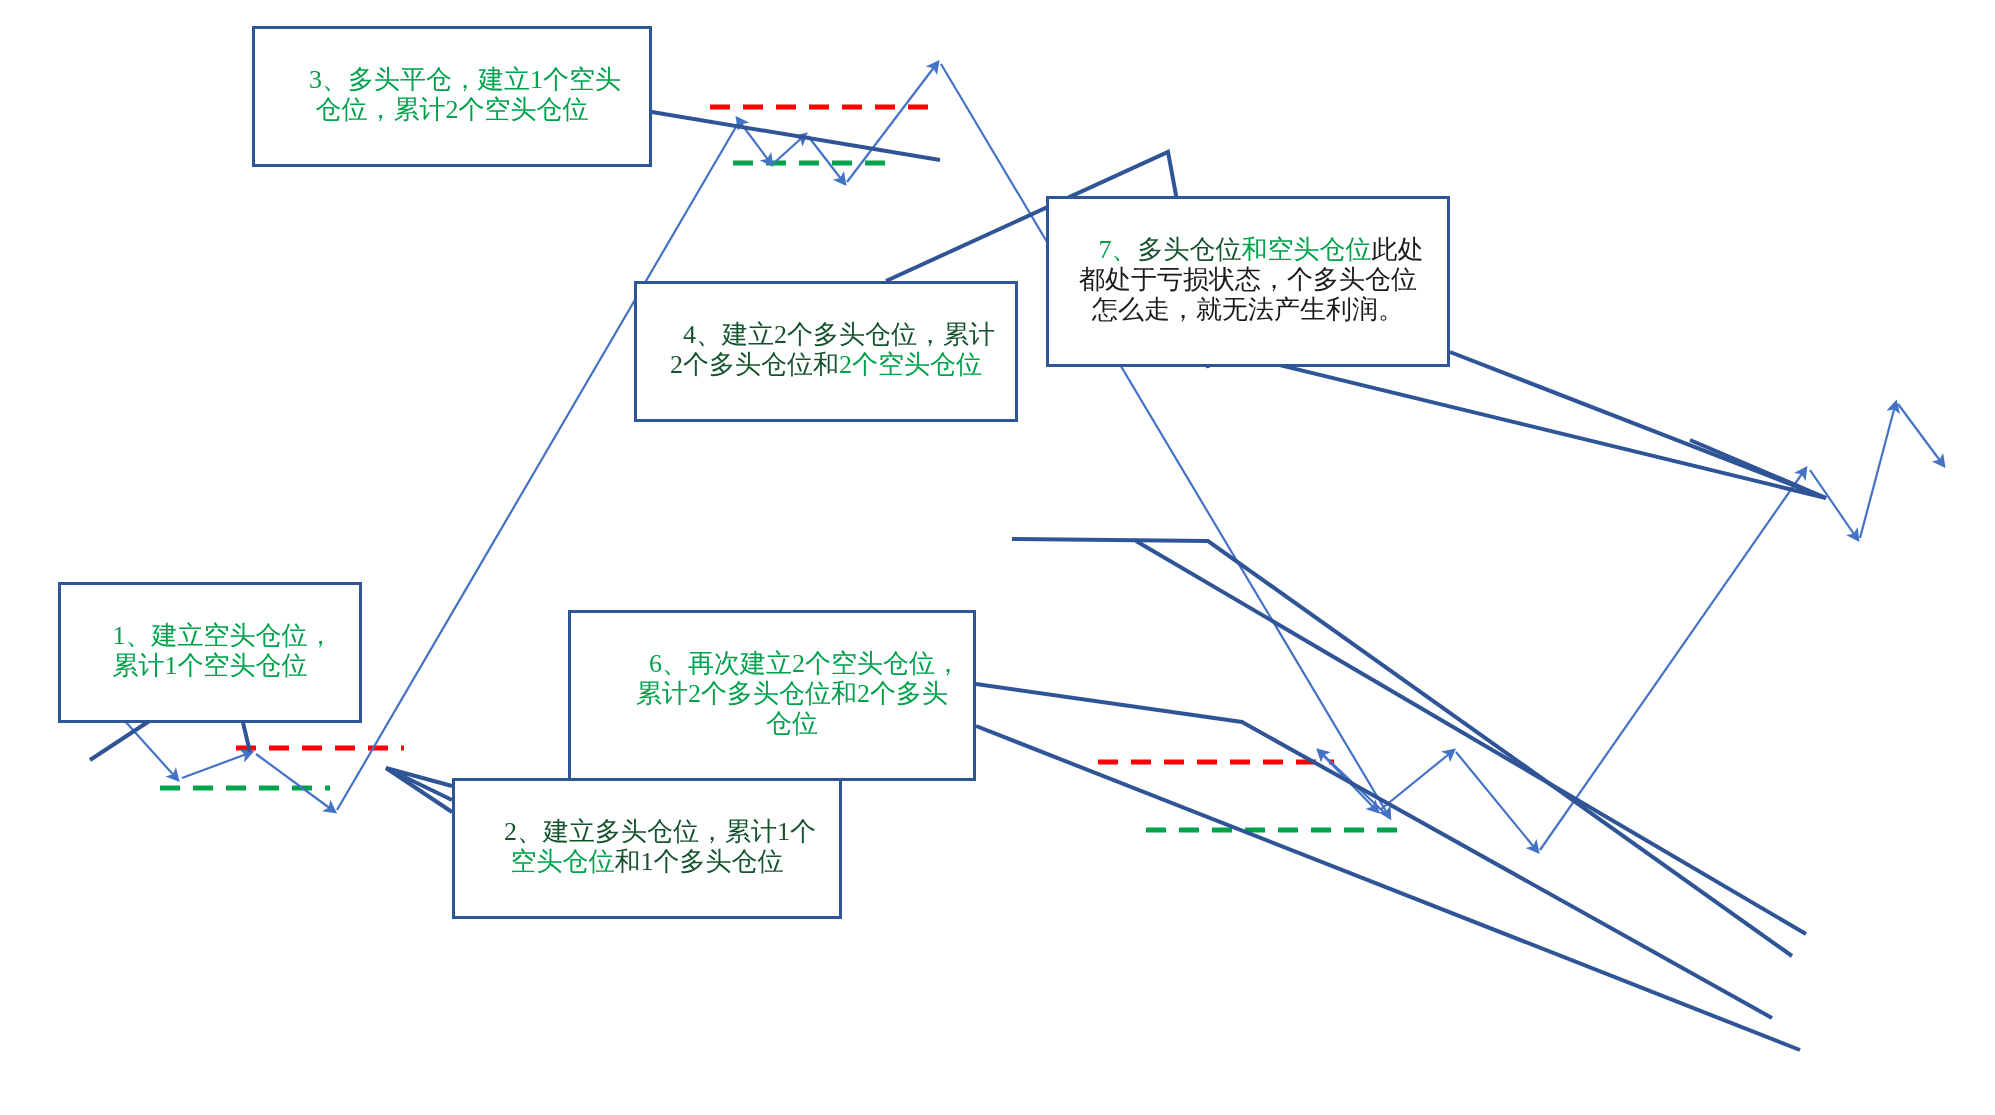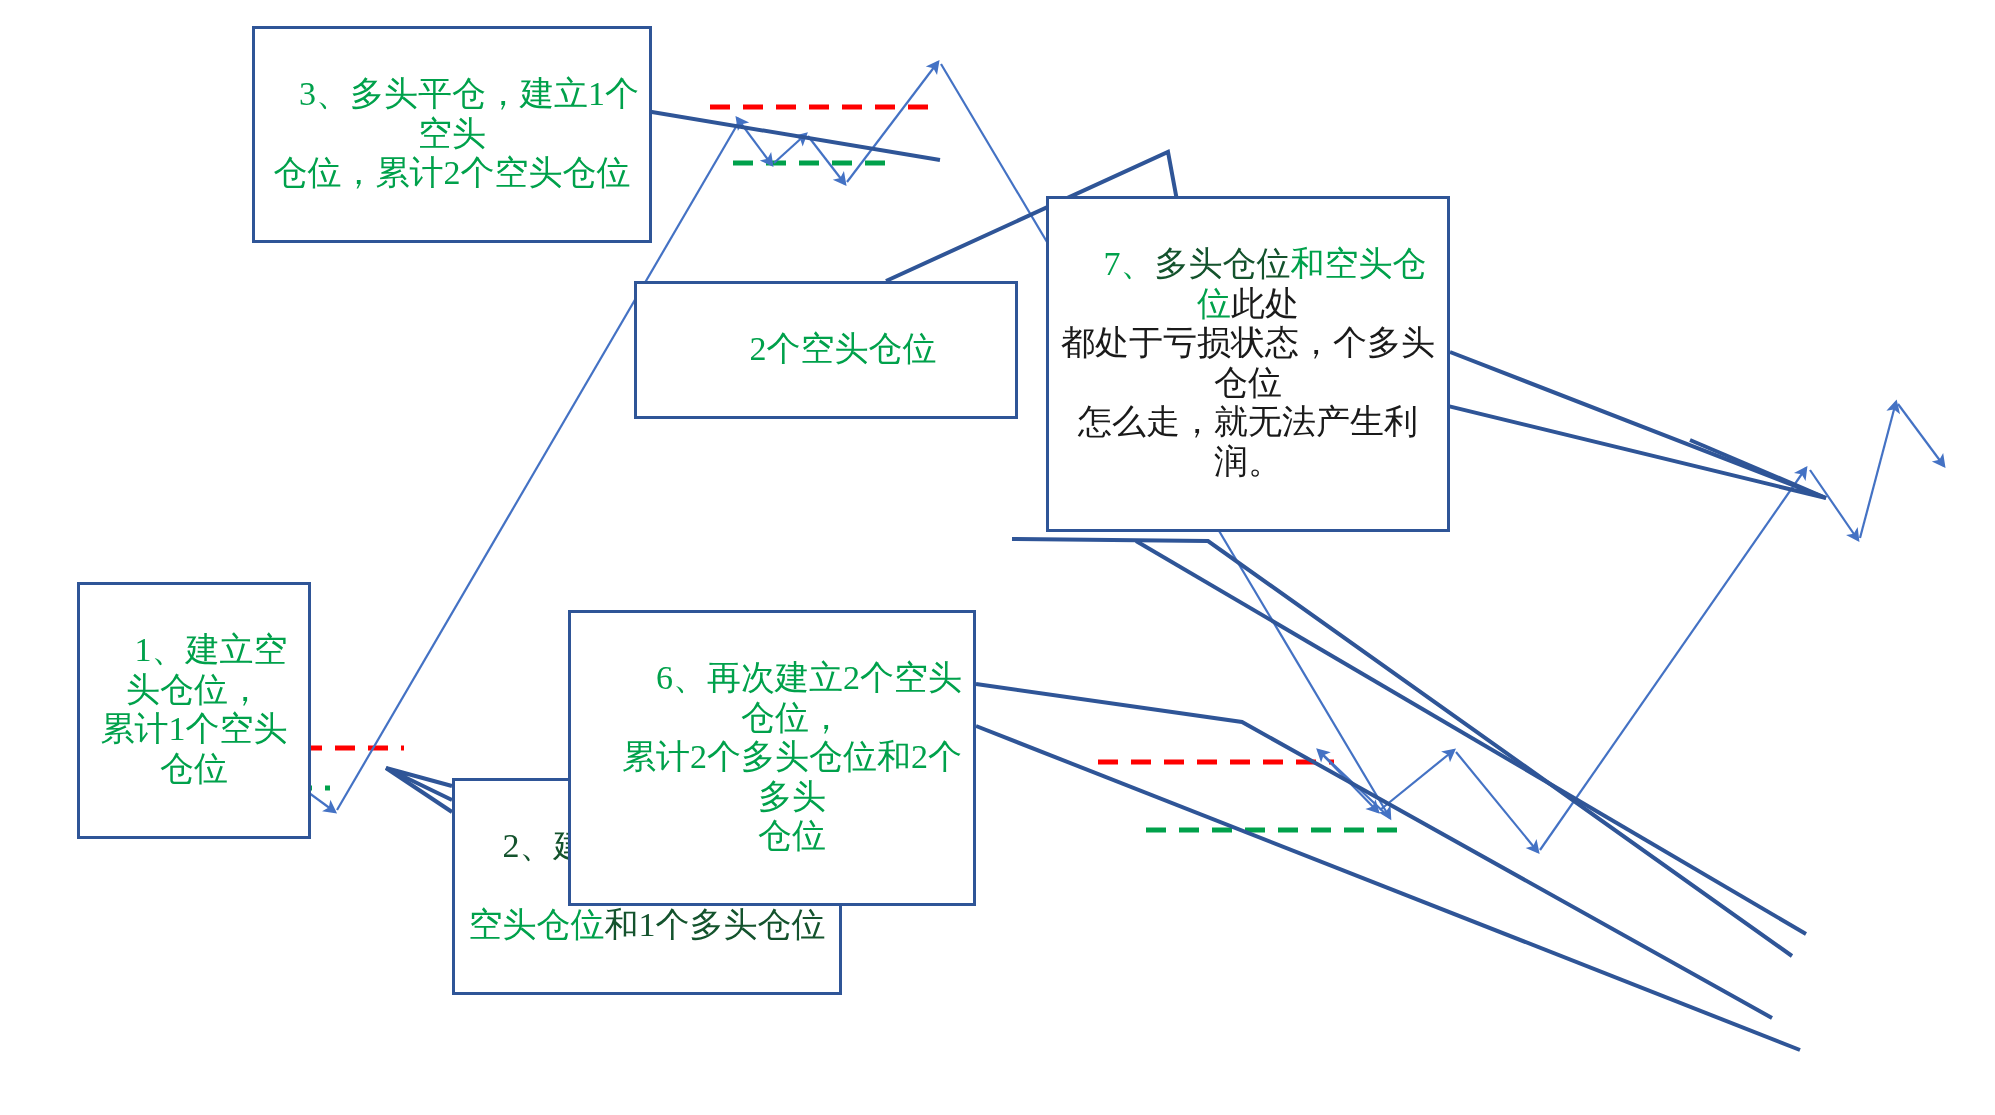--- a/index.html
+++ b/index.html
@@ -2,21 +2,21 @@
 <html><head>
 <meta charset="utf-8">
 <style>
   html,body{margin:0;padding:0;background:#ffffff;}
   body{width:1995px;height:1115px;position:relative;overflow:hidden;
        font-family:"Liberation Serif","DejaVu Serif",serif;}
   #stage{position:absolute;left:0;top:0;width:1995px;height:1115px;}
   svg.layer{position:absolute;left:0;top:0;width:1995px;height:1115px;pointer-events:none;}
   .callout{position:absolute;box-sizing:border-box;background:#ffffff;
            border:3px solid #2f5597;line-height:1.16;text-align:center;
-           font-size:34px;white-space:pre-wrap;padding:6px 8px 8px 8px;z-index:5;}
+           font-size:26px;white-space:pre-wrap;padding:6px 8px 8px 8px;z-index:5;}
   .callout span{display:inline;}
   .g{color:#00a14b;}
   .r{color:#14532d;}
   .k{color:#1a1a1a;}
 </style>
 </head>
 <body>
 
 <div id="stage">
 
@@ -82,37 +82,38 @@
       <polyline points="976,726 1800,1050"></polyline>
 
       <polyline points="452,800 386,768 386,768 452,786"></polyline>
       <polyline points="386,768 452,812"></polyline>
 
       <polyline points="1226,352 1826,498 1826,498 1450,352"></polyline>
       <polyline points="1826,498 1690,440"></polyline>
     </g>
   </svg>
 
-  <div class="callout" style="left:77px;top:582px;width:234px;font-family:Liberation Serif, serif;">
+  <div class="callout" style="left:58px;top:582px;width:304px;font-family:Liberation Serif, serif;">
     <span class="g">1、建立空头仓位，
 累计1个空头仓位</span>
   </div>
 
   <div class="callout" style="left:452px;top:778px;width:390px;">
     <span class="r">2、建立多头仓位，累计1个
 </span><span class="g">空头仓位</span><span class="r">和1个多头仓位</span>
   </div>
 
   <div class="callout" style="left:252px;top:26px;width:400px;">
     <span class="g">3、多头平仓，建立1个空头
 仓位，累计2个空头仓位</span>
   </div>
 
   <div class="callout" style="left:634px;top:281px;width:384px;">
-    <span class="g">2个空头仓位</span>
+    <span class="r">4、建立2个多头仓位，累计
+2个多头仓位和</span><span class="g">2个空头仓位</span>
   </div>
 
 
   <div class="callout" style="left:568px;top:610px;width:408px;padding-left:48px;">
     <span class="g">6、再次建立2个空头仓位，
 累计2个多头仓位和2个多头
 仓位</span>
   </div>
 
   <div class="callout" style="left:1046px;top:196px;width:404px;text-align:center;">

